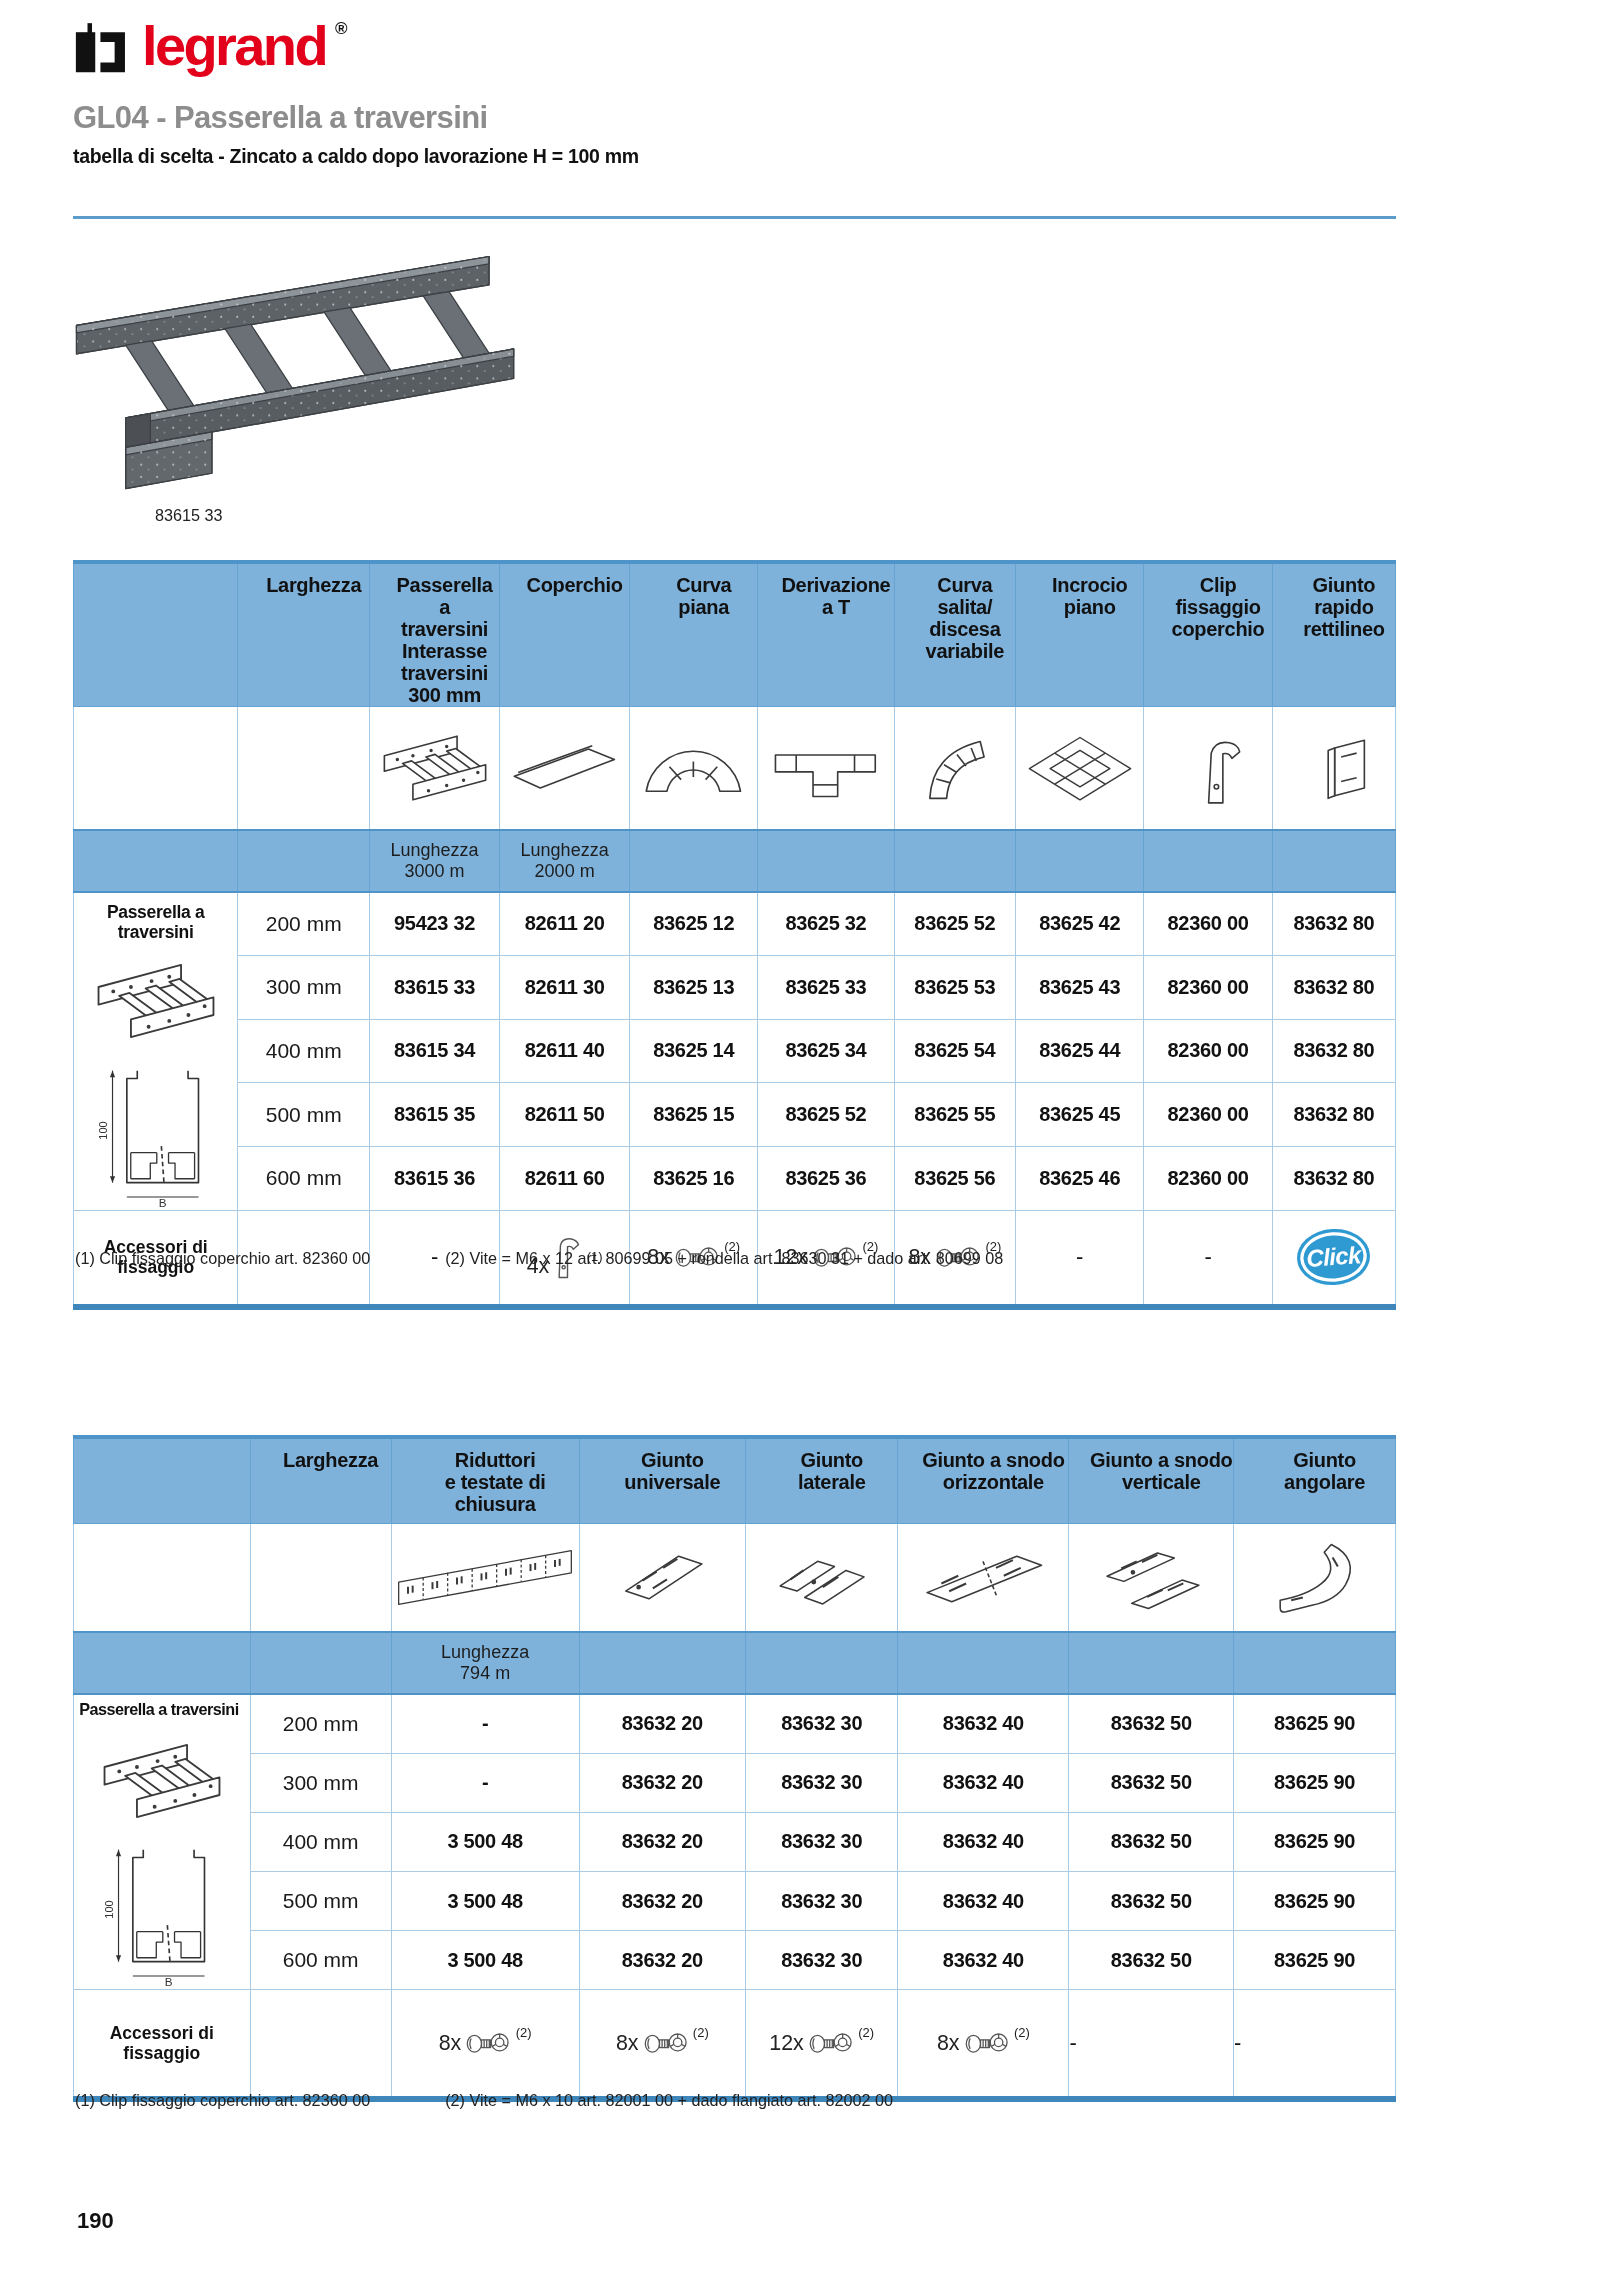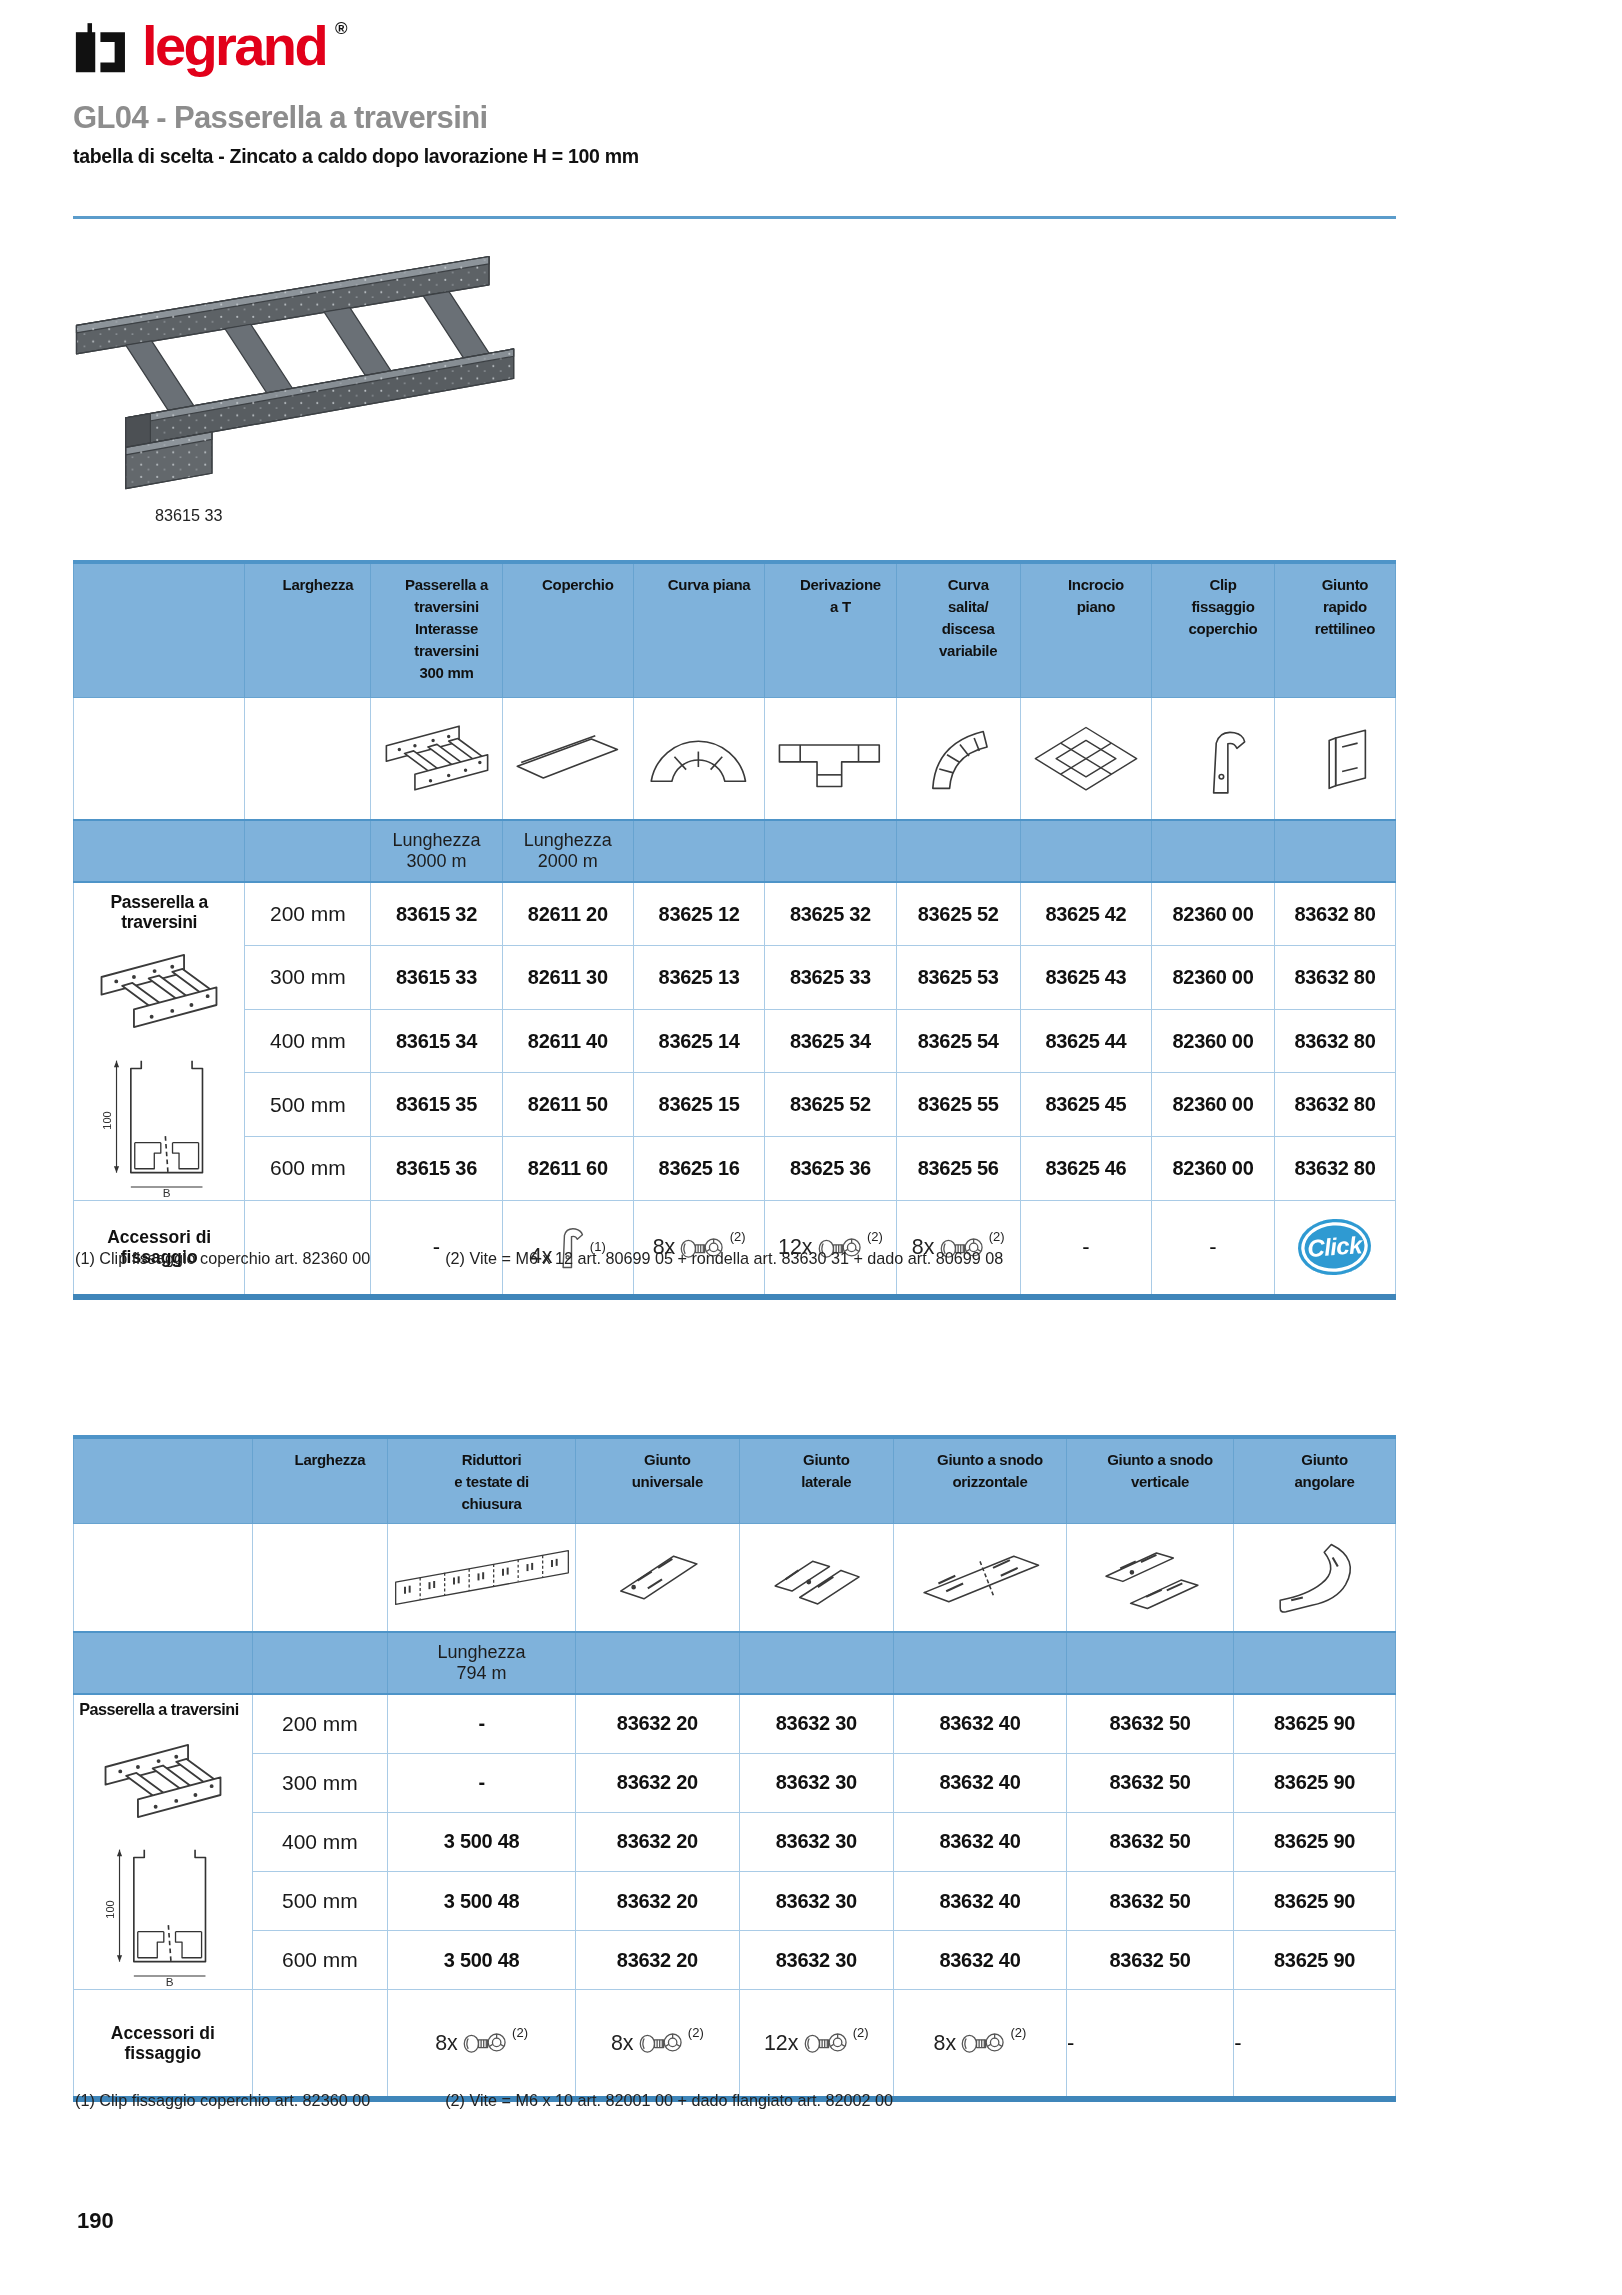--- a/index.html
+++ b/index.html
@@ -18,21 +18,21 @@
   
   .hero{position:absolute;left:58px;top:239px;}
   .hero-caption{position:absolute;left:155px;top:506px;font-size:16.2px;color:#222;}
 
   
   table.t{border-collapse:collapse;table-layout:fixed;
           border-left:1.9px solid #5b9ccb;border-right:1.9px solid #5b9ccb;
           border-top:4.5px solid #4e94c8;border-bottom:6.5px solid #3f86ba;}
   table.t td,table.t th{border:1.3px solid #a9cbe6;overflow:hidden;padding:0;}
   table.t thead th{background:#7fb2db;border-color:#67a3d0;font-weight:bold;
-                   font-size:15px;line-height:22px;vertical-align:top;padding-top:10.4px;
+                   font-size:20px;line-height:22px;vertical-align:top;padding-top:10.4px;
                    text-align:center;letter-spacing:-0.3px;padding-left:20px;}
   .pre{white-space:pre-line;}
   tr.lenrow td{background:#7fb2db;border-color:#67a3d0;border-top:2.6px solid #4e94c8;
                border-bottom:2.6px solid #4e94c8;font-size:18px;line-height:21px;
                text-align:center;color:#1d1d1d;}
   td.icons{text-align:center;vertical-align:middle;background:#fff;}
   td.wcell{font-size:21px;text-align:center;vertical-align:middle;color:#1a1a1a;}
   td.code{font-weight:bold;font-size:20px;text-align:center;vertical-align:middle;letter-spacing:-0.3px;}
   td.labelcell{vertical-align:top;text-align:center;}
   .rowlabel{font-weight:bold;font-size:17.5px;line-height:20px;margin-top:9px;letter-spacing:-0.3px;}
@@ -373,21 +373,21 @@
           <svg class="ic" width="130" height="84" viewBox="0 0 172 114" style="margin-top:17px">
               <use href="#g-ladder"></use>
             </svg>
           <svg class="ic" width="123" height="155" viewBox="0 0 172 238" style="margin-top:11.7px">
             <use href="#g-section"></use>
             <text x="12" y="116" font-size="17" fill="#333" transform="rotate(-90 12 116)" text-anchor="middle">100</text>
             <text x="97" y="234" font-size="18" fill="#333" text-anchor="middle">B</text>
           </svg>
         </td>
         <td class="wcell">200 mm</td>
-        <td class="code">83615 32</td>
+        <td class="code">95423 32</td>
         <td class="code">82611 20</td>
         <td class="code">83625 12</td>
         <td class="code">83625 32</td>
         <td class="code">83625 52</td>
         <td class="code">83625 42</td>
         <td class="code">82360 00</td>
         <td class="code">83632 80</td>
       </tr>
       <tr style="height:54px">
         <td class="wcell">300 mm</td>

